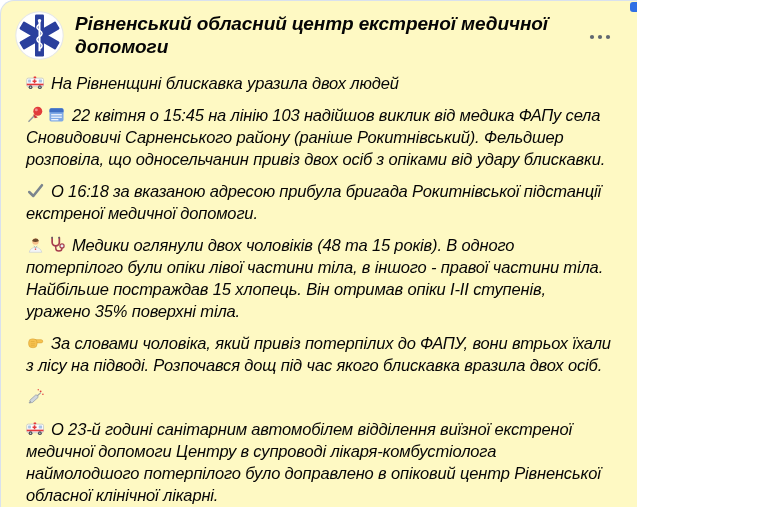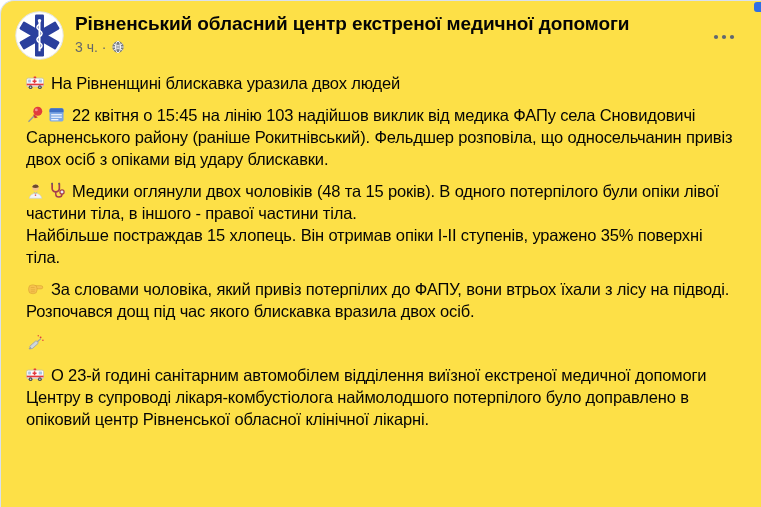--- a/index.html
+++ b/index.html
@@ -1,21 +1,22 @@
 <!DOCTYPE html>
 <html lang="uk"><head>
 <meta charset="utf-8">
 <style>
   html,body{margin:0;padding:0;background:#fff;}
   body{font-family:"Liberation Sans","DejaVu Sans",sans-serif;-webkit-font-smoothing:antialiased;}
   .card{
-    position:relative;width:761px;height:507px;box-sizing:border-box;
-    background:#fde047;overflow:hidden;
+    position:relative;width:637px;height:507px;box-sizing:border-box;
+    background:#fef9c3;overflow:hidden;
     border-top:1px solid #d9e1ee;border-left:1px solid #d9e1ee;
     border-top-left-radius:14px;
+    font-style:italic;
   }
   
   .hdr{display:flex;align-items:flex-start;padding:10px 16px 4px 14px;}
   .avatar{width:49px;height:49px;flex:0 0 auto;cursor:pointer;}
   .hdr-txt{margin-left:11px;padding-top:2px;min-width:0;}
   .page-name{
     font-size:19px;font-weight:700;color:#050505;line-height:1.2;
     letter-spacing:-0.1px;text-decoration:none;display:inline-block;cursor:pointer;
   }
   .meta{display:flex;align-items:center;gap:4px;margin-top:3px;color:#65676b;font-size:14px;}
@@ -53,32 +54,20 @@
             <rect x="19.6" y="3.5" width="8.8" height="41" rx="1.2" transform="rotate(120 24 24)"></rect>
           </g>
           <circle cx="24" cy="9.6" r="1.7" fill="#fff"></circle>
           <path d="M24 10.5 v29" stroke="#fff" stroke-width="2"></path>
           <path d="M24 13 c-3.4 1.6 -3.4 4.4 0 6 c3.4 1.6 3.4 4.4 0 6 c-3.4 1.6 -3.4 4.4 0 6 c3.4 1.6 3.4 4.4 0 6" fill="none" stroke="#fff" stroke-width="1.5"></path>
         </svg>
       </span>
     </div>
     <div class="hdr-txt">
       <a class="page-name">Рівненський обласний центр екстреної медичної допомоги</a>
-      <div class="meta">
-        <span class="ts">3 ч.</span>
-        <span class="dot">·</span>
-        <span>
-          <svg viewBox="0 0 16 16" width="14" height="14">
-            <circle cx="8" cy="8" r="6.5" fill="#767a80"></circle>
-            <ellipse cx="8" cy="8" rx="2.9" ry="6.5" fill="none" stroke="#ffffff" stroke-width="1"></ellipse>
-            <line x1="1.5" y1="8" x2="14.5" y2="8" stroke="#ffffff" stroke-width="1"></line>
-            <path d="M2.7 4.3 a9 9 0 0 0 10.6 0 M2.7 11.7 a9 9 0 0 1 10.6 0" fill="none" stroke="#ffffff" stroke-width="1"></path>
-          </svg>
-        </span>
-      </div>
     </div>
   </div>
 
   <button class="more-btn" aria-label="menu">
     <span>
       <svg viewBox="0 0 24 8" width="24" height="8" fill="#606770">
         <circle cx="4" cy="4" r="2.1"></circle>
           <circle cx="12" cy="4" r="2.1"></circle>
           <circle cx="20" cy="4" r="2.1"></circle>
       </svg>
@@ -106,20 +95,23 @@
             <path d="M8.4 9.4 L12.4 13.2 L9.2 14 L7.6 10.8 Z" fill="#c8393c"></path>
             <circle cx="12.4" cy="6.6" r="4.7" fill="#e23c3c"></circle>
             <circle cx="10.9" cy="5.2" r="1.5" fill="#f29090"></circle>
           </svg></span><span class="emj"><svg viewBox="0 0 20 20">
             <rect x="2.6" y="3.4" width="14.8" height="14" rx="1.8" fill="#7fa9e6"></rect>
             <path d="M2.6 5.2 a1.8 1.8 0 0 1 1.8 -1.8 h11.2 a1.8 1.8 0 0 1 1.8 1.8 v2.4 h-14.8 Z" fill="#3f6fc4"></path>
             <rect x="4.4" y="9.6" width="11.2" height="1.3" fill="#fff" opacity="0.9"></rect>
             <rect x="4.4" y="12.2" width="11.2" height="1.3" fill="#fff" opacity="0.9"></rect>
             <rect x="4.4" y="14.8" width="7.6" height="1.3" fill="#fff" opacity="0.9"></rect>
           </svg></span><span class="emj-gap"></span><span>22 квітня о 15:45 на лінію 103 надійшов виклик від медика ФАПу села Сновидовичі Сарненського району (раніше Рокитнівський). Фельдшер розповіла, що односельчанин привіз двох осіб з опіками від удару блискавки.</span></div>
+      <div class="para"><span class="emj"><svg viewBox="0 0 20 20">
+            <path d="M3.4 11.6 L7.7 15.8 L16.8 4.4" fill="none" stroke="#7b858e" stroke-width="2.7" stroke-linecap="round" stroke-linejoin="round"></path>
+          </svg></span><span class="emj-gap"></span><span>О 16:18 за вказаною адресою прибула бригада Рокитнівської підстанції екстреної медичної допомоги.</span></div>
       <div class="para"><span class="emj"><svg viewBox="0 0 20 20">
             <circle cx="10" cy="6.8" r="3.4" fill="#f6c08c"></circle>
             <path d="M6.4 6.4 a3.8 3.8 0 0 1 7.2 -0.2 a7 7 0 0 1 -7.2 0.2 Z" fill="#6b4a2c"></path>
             <path d="M3.4 18.2 a6.8 6.8 0 0 1 13.2 0 Z" fill="#f3f5f7" stroke="#c9ced4" stroke-width="0.7"></path>
             <path d="M8.2 11.4 L10 13.4 L11.8 11.4" fill="none" stroke="#9fb0c0" stroke-width="0.9"></path>
             <rect x="9.3" y="14.2" width="1.4" height="1.4" fill="#e23c3c"></rect>
           </svg></span><span class="emj"><svg viewBox="0 0 20 20">
             <path d="M5.4 2.8 v4.8 a3.8 3.8 0 0 0 7.6 0 V2.8" fill="none" stroke="#a63d4e" stroke-width="1.8" stroke-linecap="round"></path>
             <path d="M9.2 11.4 v2.2 a3.3 3.3 0 0 0 6.6 0 v-1" fill="none" stroke="#a63d4e" stroke-width="1.5" stroke-linecap="round"></path>
             <circle cx="15.8" cy="11.6" r="2.2" fill="#e8eef2" stroke="#a63d4e" stroke-width="1.3"></circle>

